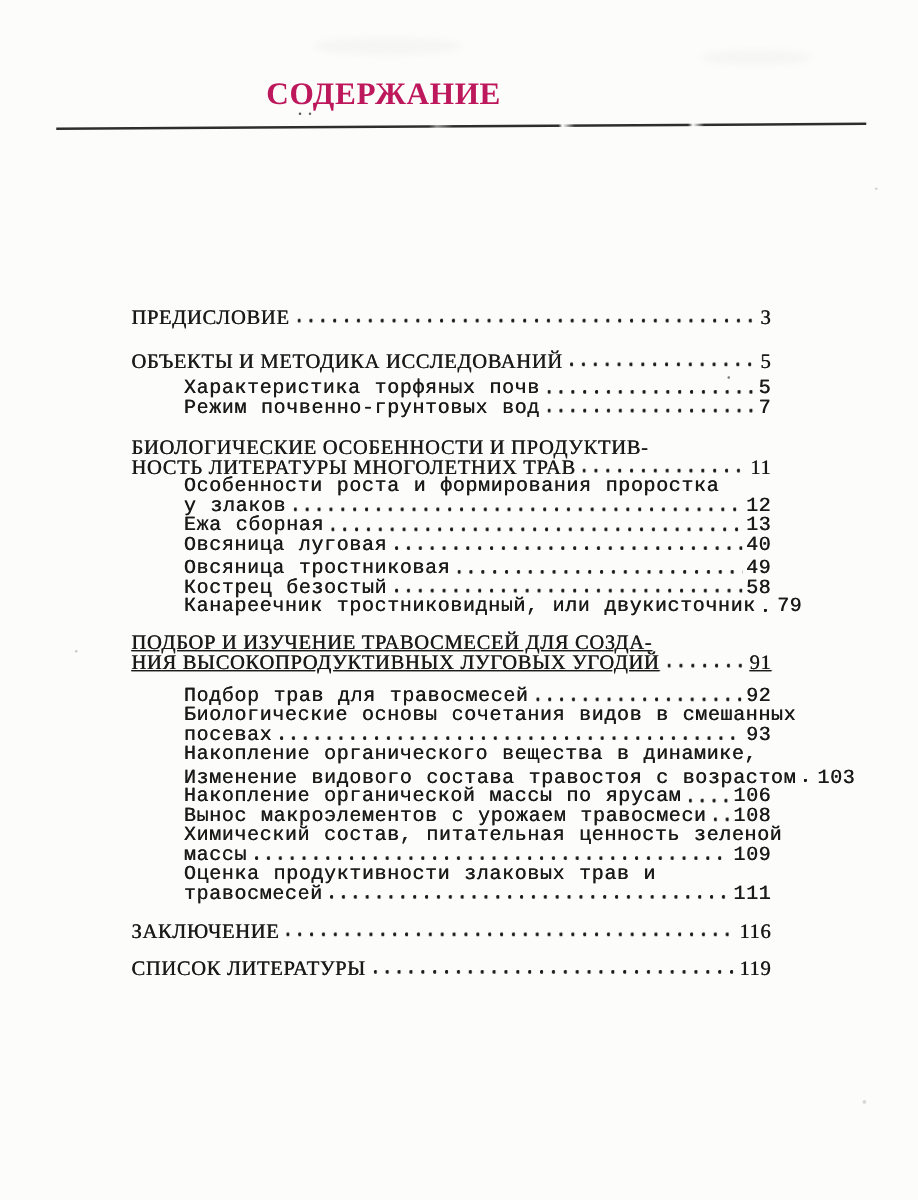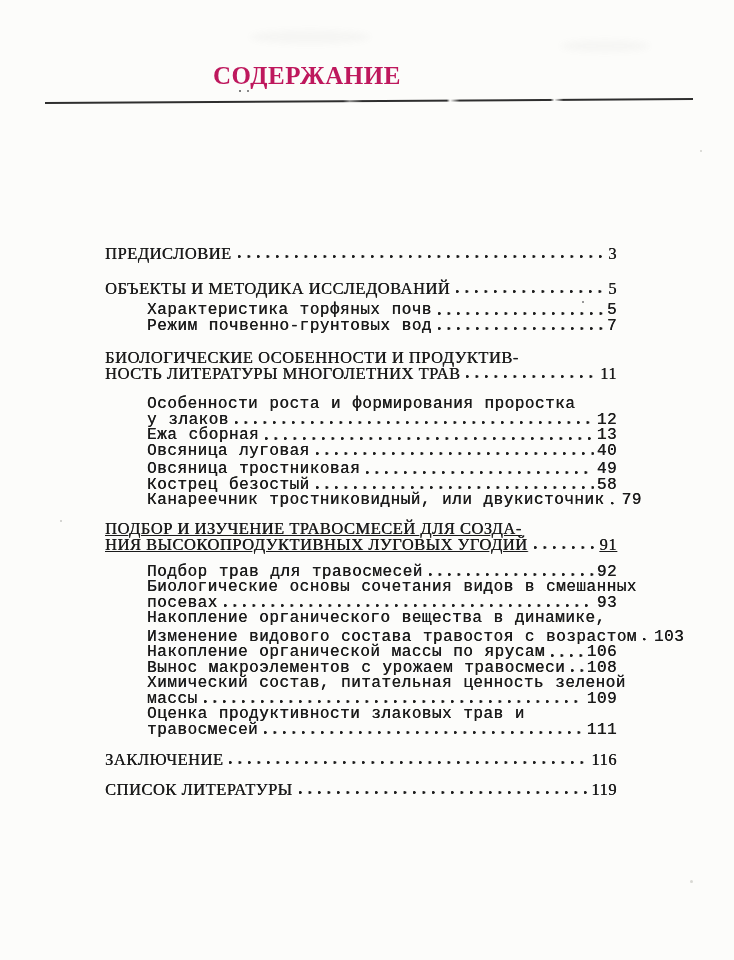--- a/index.html
+++ b/index.html
@@ -127,21 +127,21 @@
     </div>
   </div>
     <div class="entry main" style="margin-top: 16px;">
     <div class="tl">БИОЛОГИЧЕСКИЕ ОСОБЕННОСТИ И ПРОДУКТИВ-</div>
       <div class="tl last">
       <span class="txt">НОСТЬ ЛИТЕРАТУРЫ МНОГОЛЕТНИХ ТРАВ</span>
       <span class="leader"></span>
       <span class="pg">11</span>
     </div>
   </div>
-    <div class="entry sub" style="margin-top: 15px;">
+    <div class="entry sub" style="margin-top: 0;">
     <div class="tl">Особенности роста и формирования проростка</div>
       <div class="tl last">
       <span class="txt">у злаков</span>
       <span class="leader"></span>
       <span class="pg">12</span>
     </div>
   </div>
     <div class="entry sub">
     <div class="tl last">
       <span class="txt">Ежа сборная</span>

